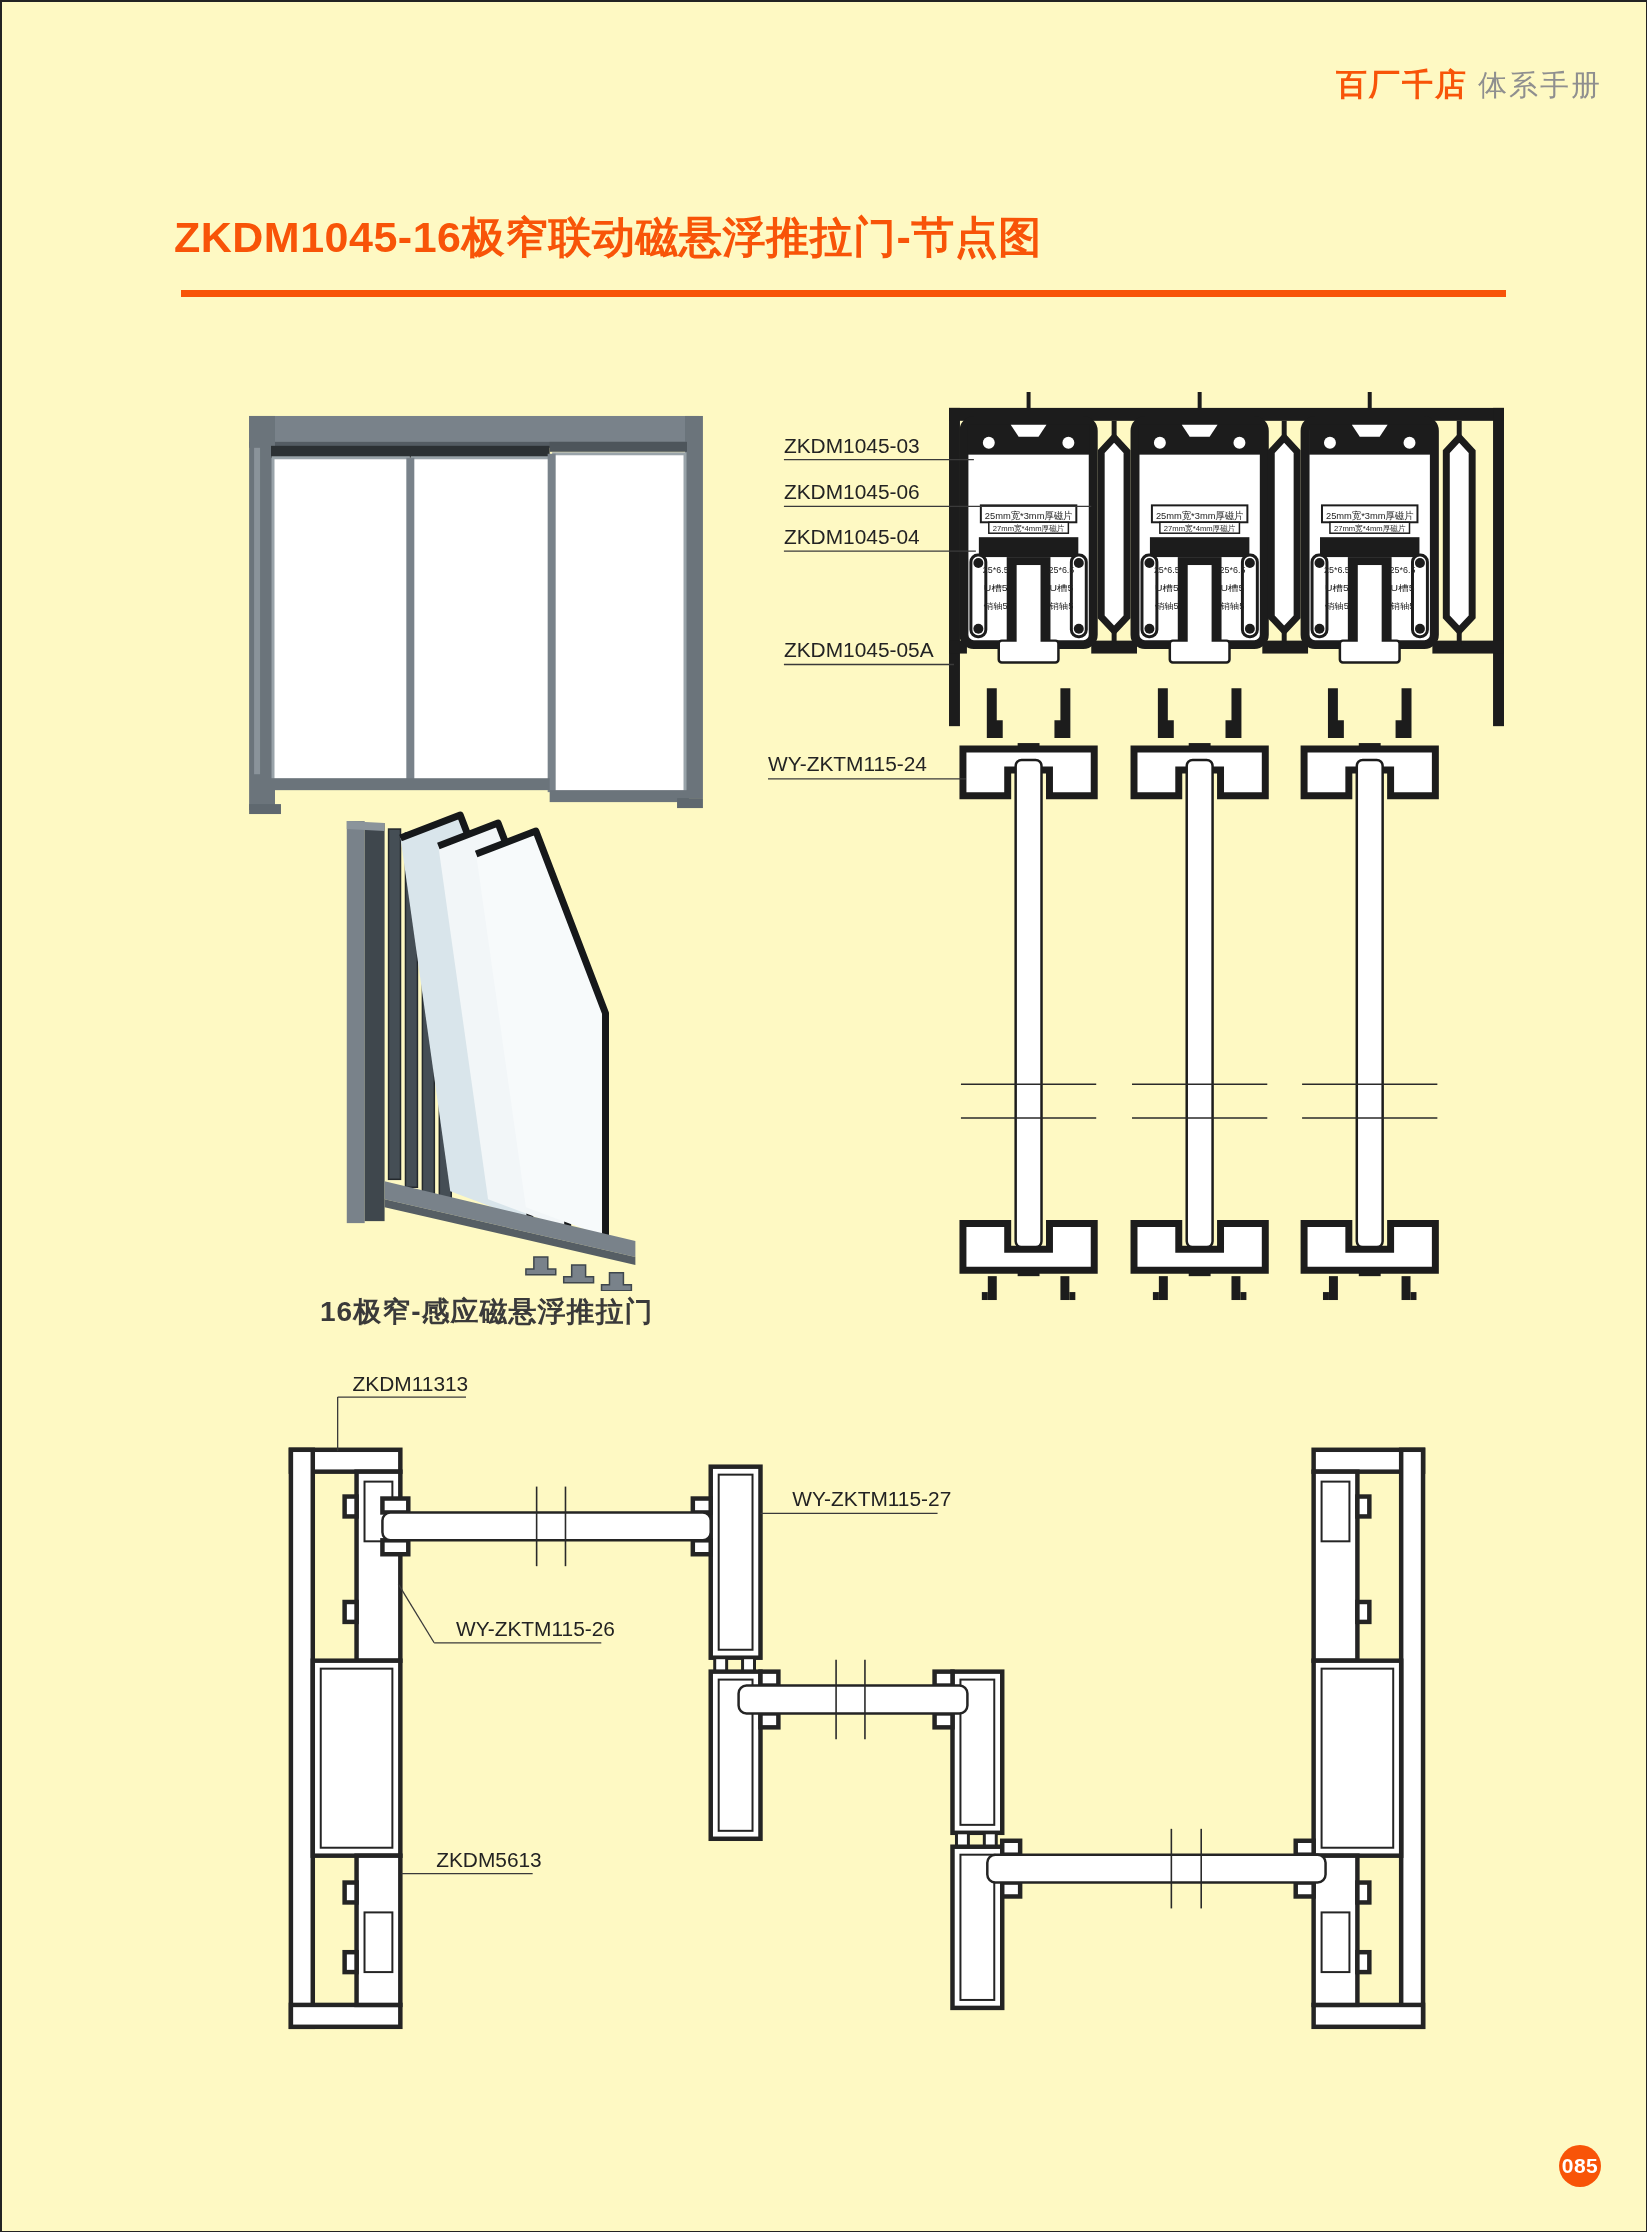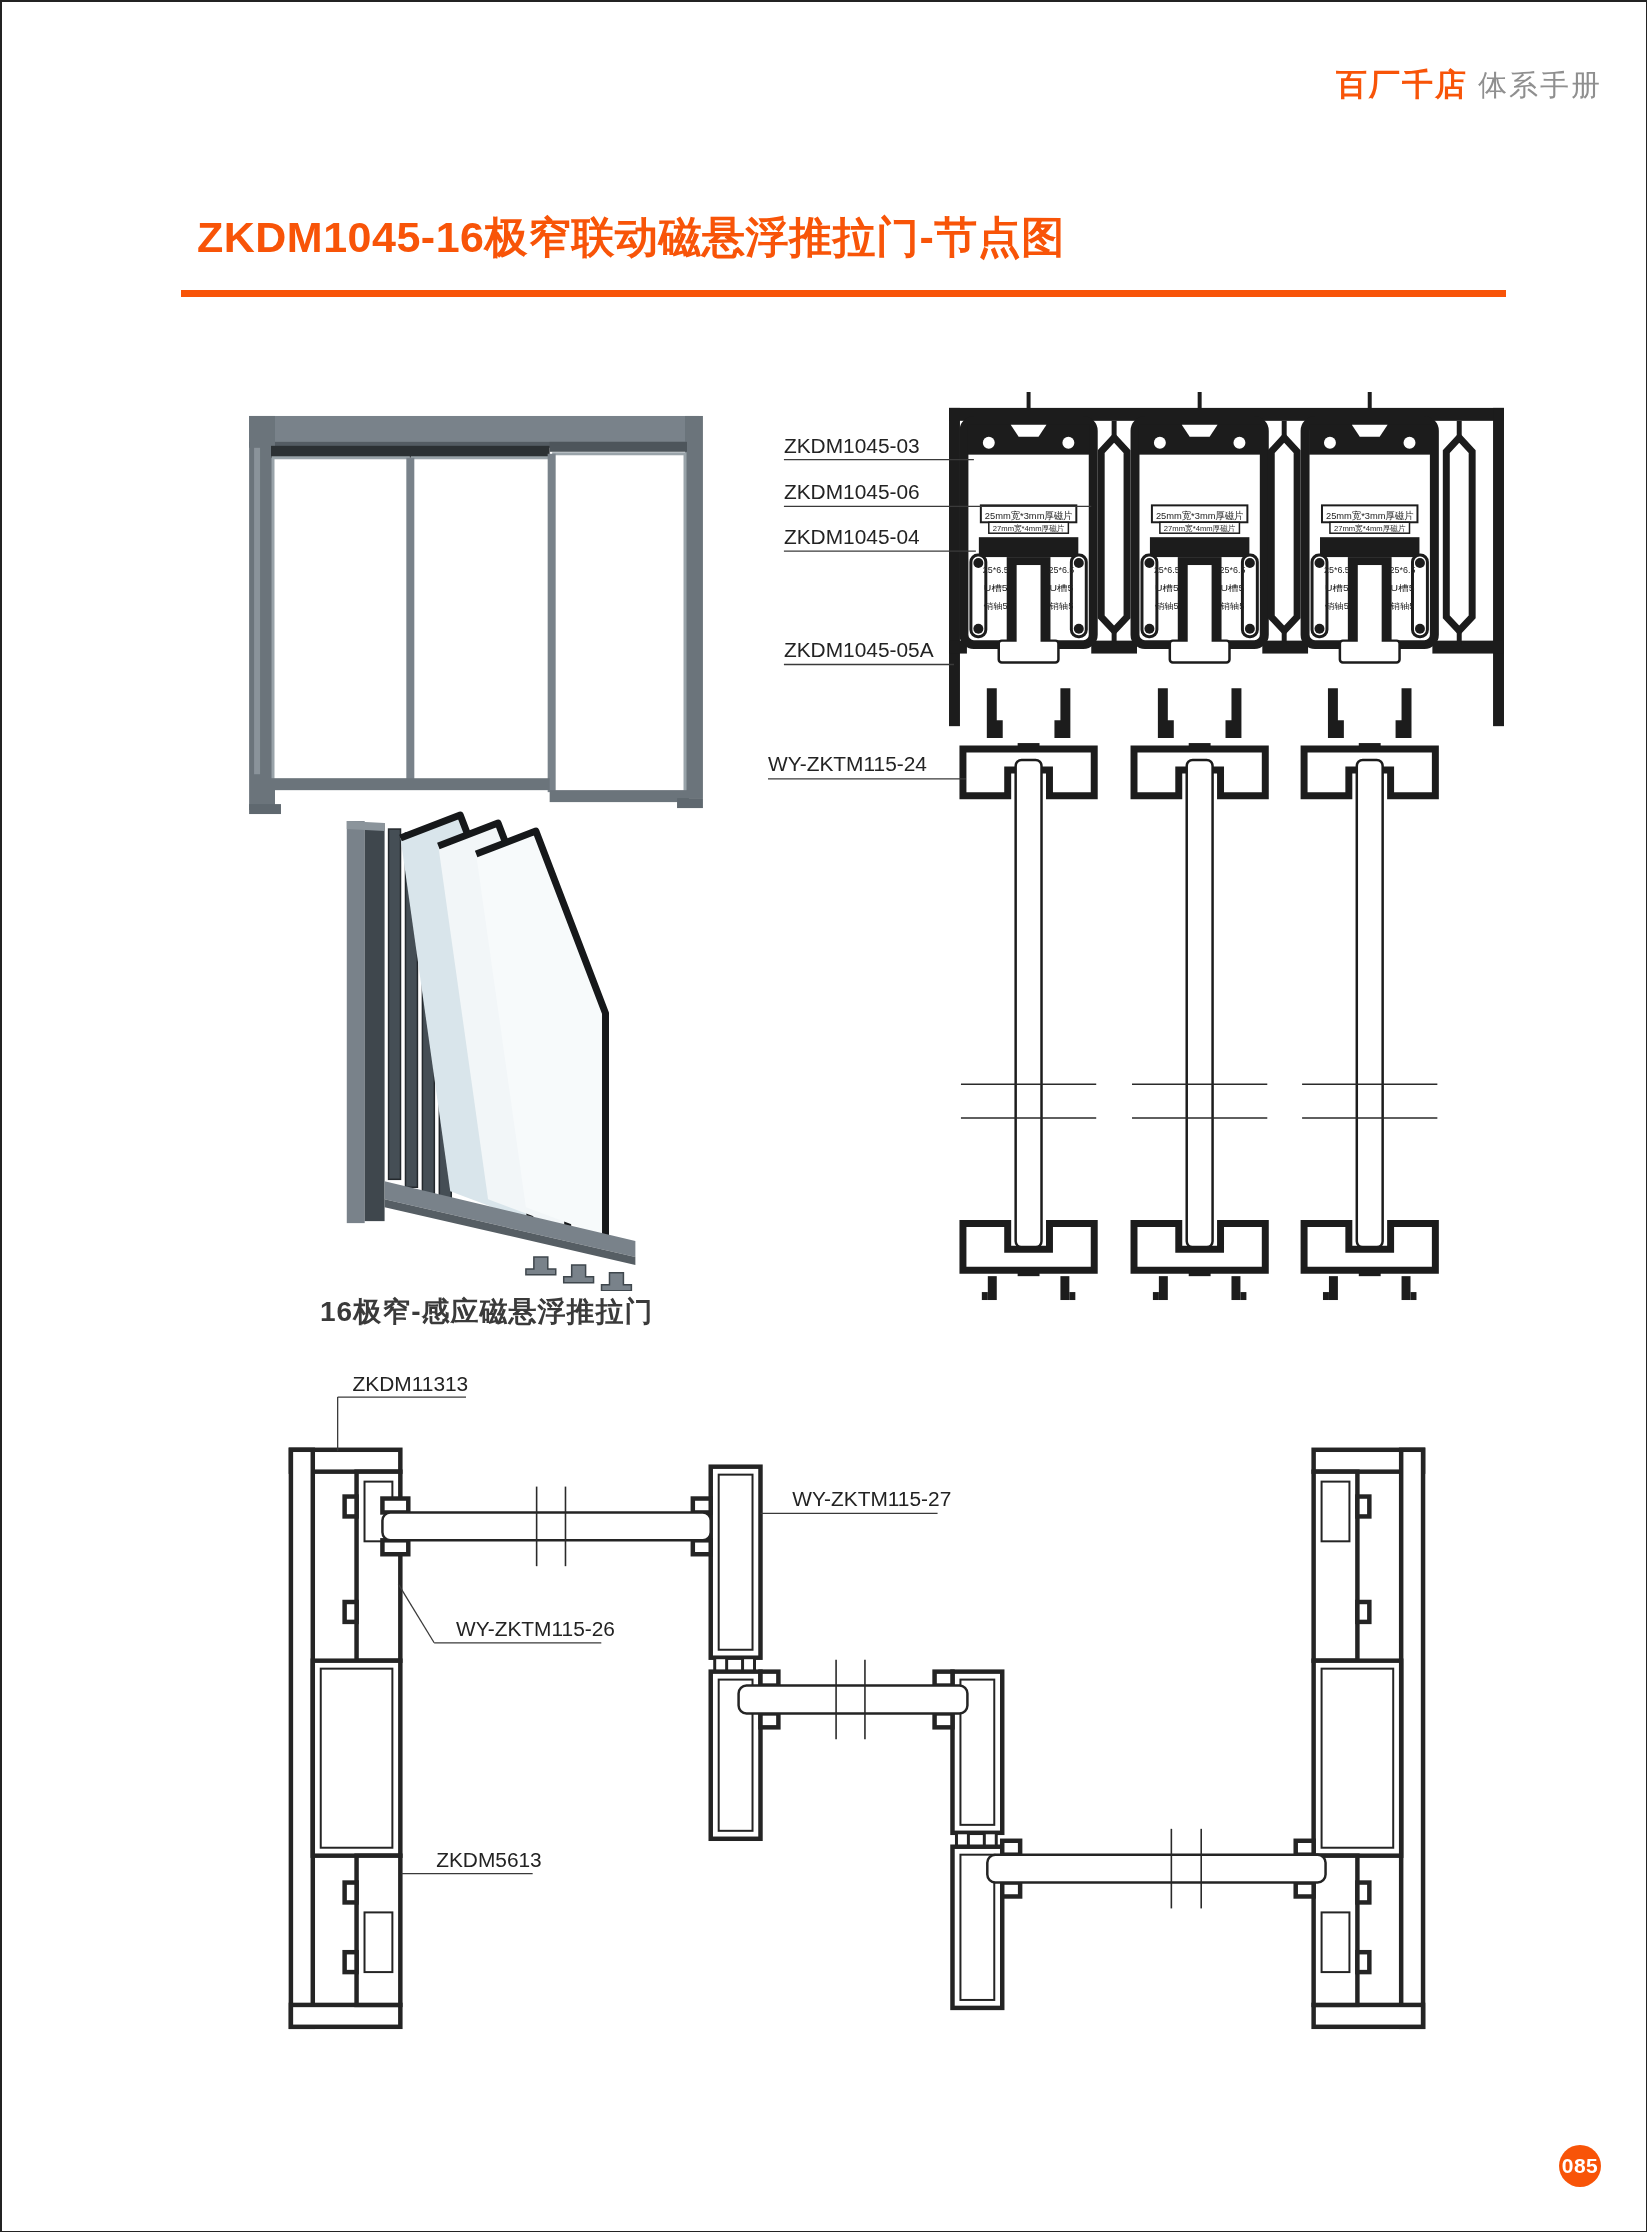--- a/index.html
+++ b/index.html
@@ -1,26 +1,26 @@
 <!DOCTYPE html>
 <html style="--accent: #F85408; --ink: #1c1c1c;"><head>
 <meta charset="utf-8">
 <style>
   :root { --accent:#F85408; --ink:#1c1c1c; --draft:#242424; }
   * { margin:0; padding:0; box-sizing:border-box; }
   html,body { background:#888; }
   .page {
-    position:relative; width:1648px; height:2233px; background:#ffffff;
+    position:relative; width:1648px; height:2233px; background:#fef9c3;
     border:2px solid #232323; overflow:hidden;
     font-family:"Liberation Sans", sans-serif;
   }
   .brand { position:absolute; top:42px; right:44px; display:flex; align-items:baseline; gap:10px; }
   .brand-main { font-size:31px; font-weight:bold; color:var(--accent); letter-spacing:2px; }
   .brand-suffix { font-size:29px; font-weight:500; color:#8f8f8f; letter-spacing:2px;margin-top:22px; }
-  .doc-title { position:absolute; left:195px; top:207px; font-size:43px; font-weight:bold; color:var(--accent); letter-spacing:0.5px; }
+  .doc-title { position:absolute; left:172px; top:207px; font-size:43px; font-weight:bold; color:var(--accent); letter-spacing:0.5px; }
   .title-rule { position:absolute; left:179px; top:288px; width:1325px; height:7px; background:var(--accent); }
   .fig { position:absolute; }
   .caption-3d { position:absolute; left:318px; top:1291px; font-size:28px; font-weight:bold; color:#3a3a3a; letter-spacing:1px; }
   .page-badge { position:absolute; left:1557px; top:2143px; width:42px; height:42px; border-radius:50%;
     background:var(--accent); color:#fff; font-size:21px; font-weight:bold;
     display:flex; align-items:center; justify-content:center; letter-spacing:0.5px; }
   svg text { font-family:"Liberation Sans", sans-serif; fill:#232323; }
   svg .lbl { font-size:21px; }
   svg .leader { stroke:#3a3a3a; stroke-width:1.3; fill:none; }
 </style>

